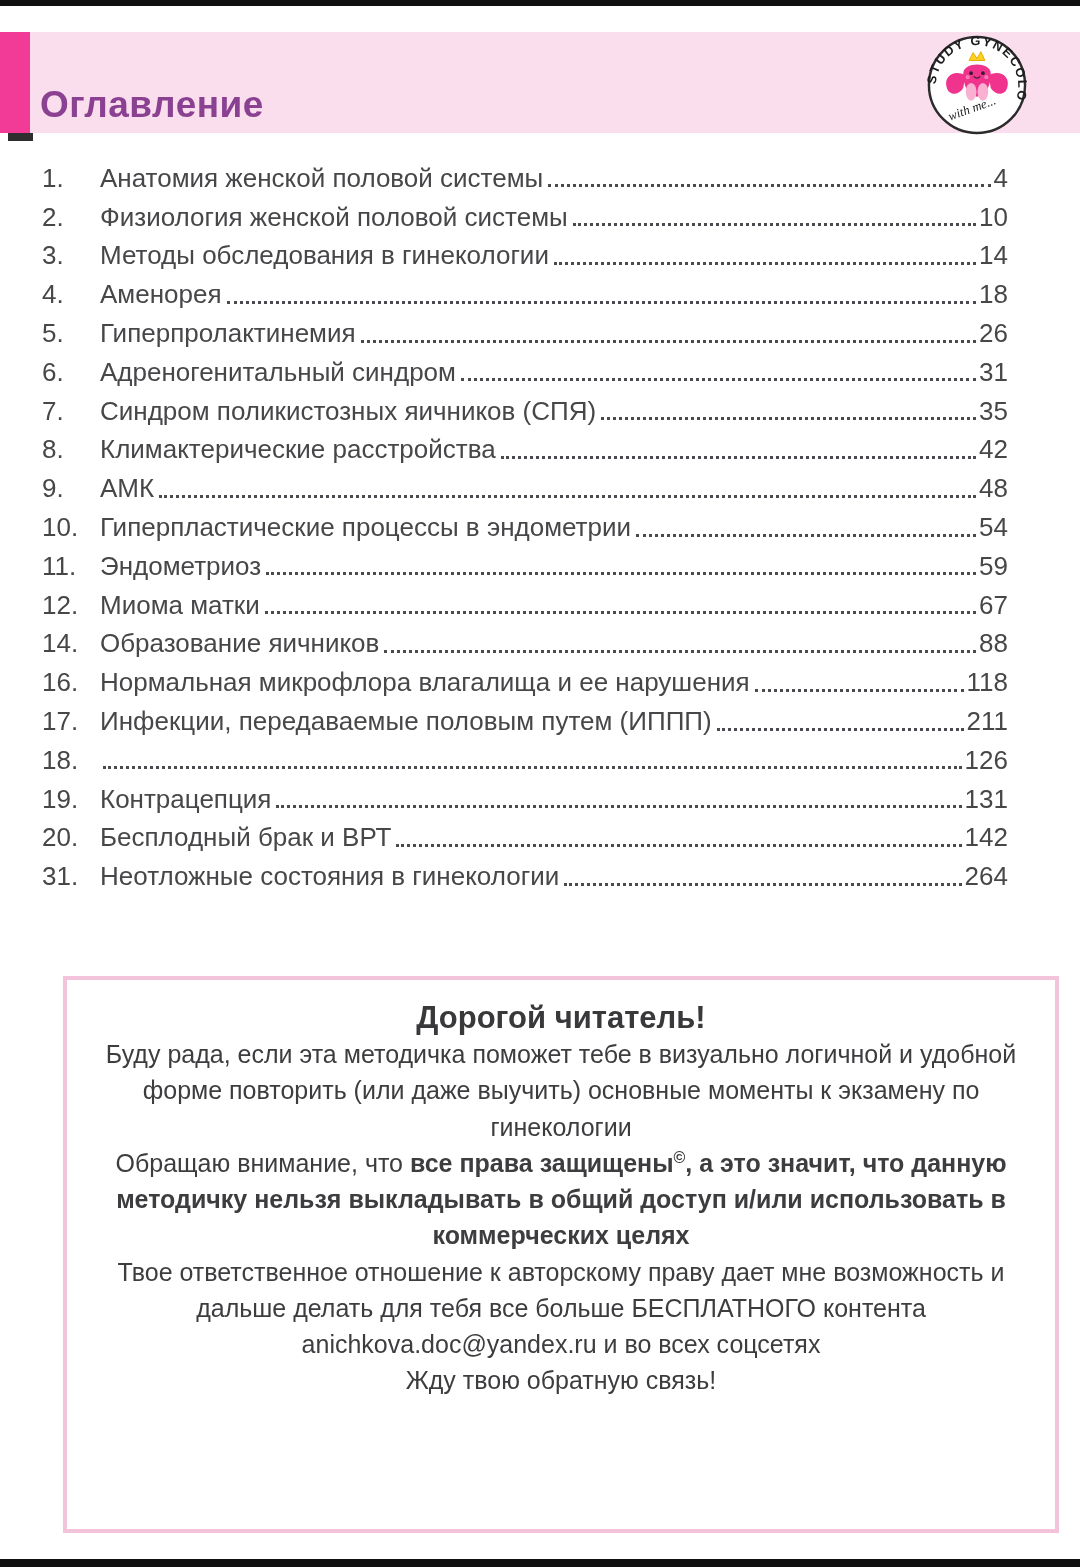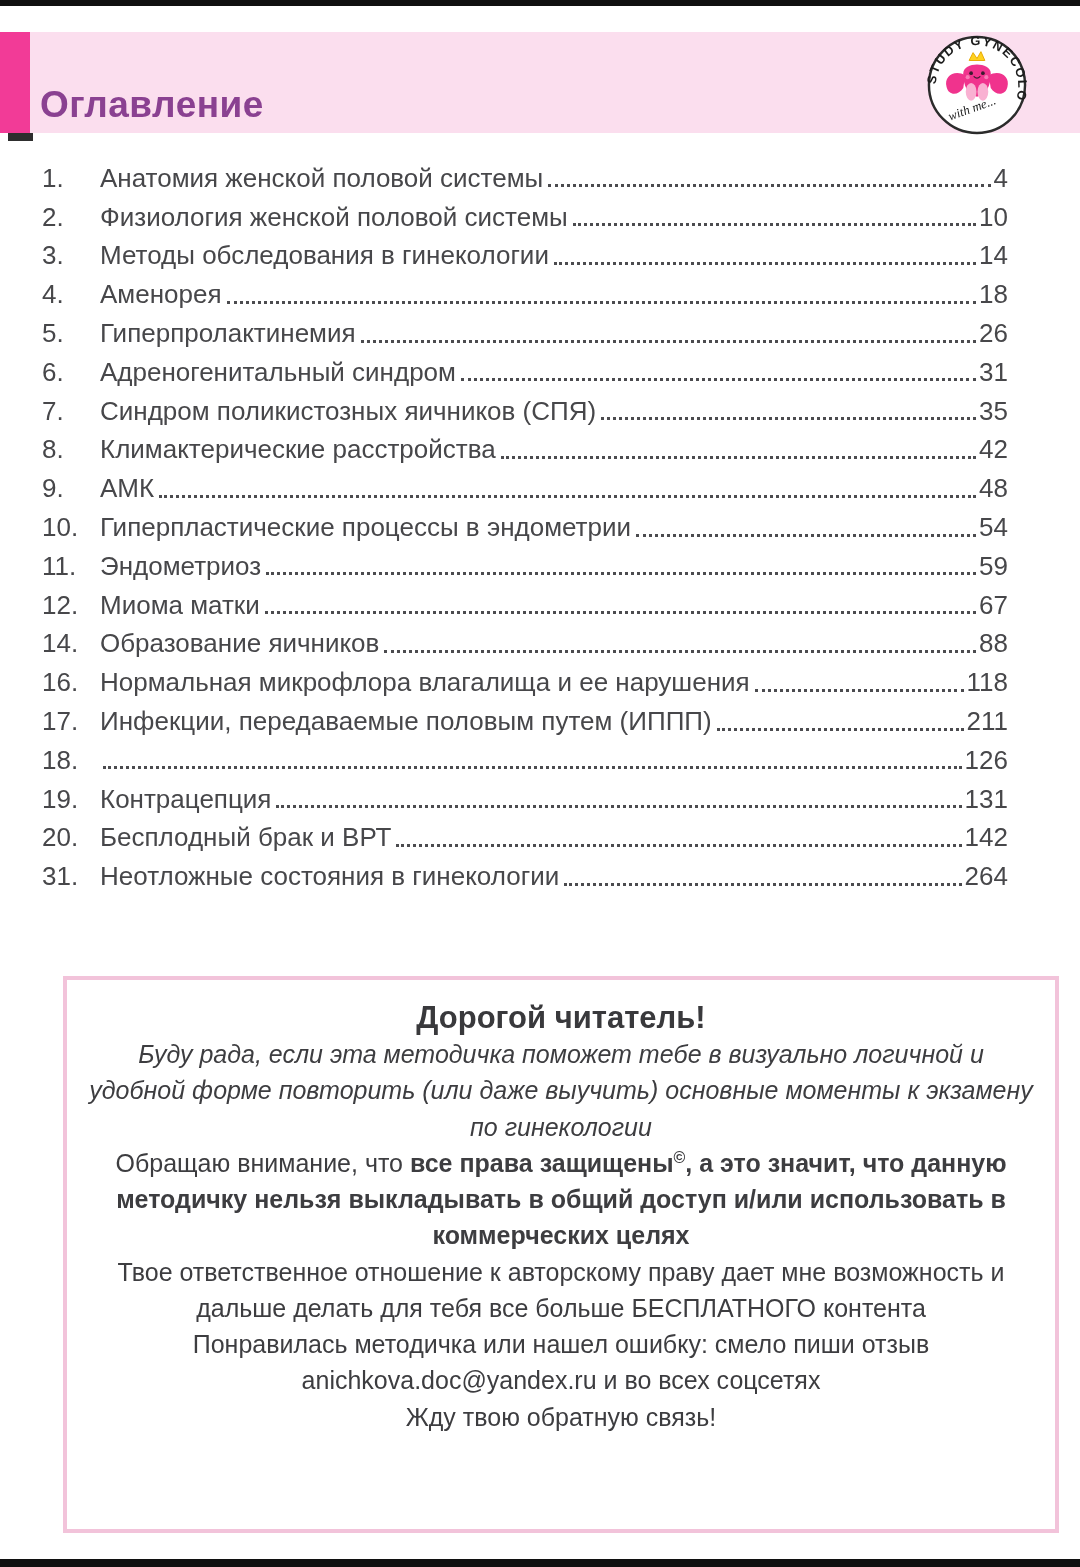--- a/index.html
+++ b/index.html
@@ -30,21 +30,21 @@
   .toc-page{flex:none;text-align:right;}
 
   
   .note{
     position:absolute;top:976px;left:42px;width:996px;height:557px;
     border:4px solid #f2c3da;box-sizing:border-box;background:#ffffff;
     text-align:center;color:#3d3d40;margin-left:21px;
   }
   .note-heading{margin-top:20px;font-size:31px;font-weight:bold;color:#39393c;}
   .note .para{font-size:25px;line-height:1.45;margin:0 auto;}
-  .p1{margin-top:40px;max-width:945px;font-style:italic;}
+  .p1{margin-top:40px;max-width:945px;}
   .p2{margin-top:30px;max-width:905px;font-weight:bold;}
   .p2 .normal{font-weight:normal;}
   .p2 sup{font-size:16px;}
   .p3{margin-top:20px;max-width:965px;text-align:center;}
   .p4{margin-top:32px;}
 </style>
 </head>
 <body>
 
 <div class="edge-bar top"></div>
@@ -192,19 +192,18 @@
       <span class="toc-page">264</span>
     </div>
 </main>
 
 <section class="note">
   <div class="note-heading">Дорогой читатель!</div>
   <p class="para p1">Буду рада, если эта методичка поможет тебе в визуально логичной и удобной форме повторить (или даже выучить) основные моменты к экзамену по гинекологии</p>
   <p class="para p2"><span class="normal">Обращаю внимание, что </span><span>все права защищены</span><sup>©</sup><span>, а это значит, что данную методичку нельзя выкладывать в общий доступ и/или использовать в коммерческих целях</span></p>
   <p class="para p3">Твое ответственное отношение к авторскому праву дает мне возможность и дальше делать для тебя все больше БЕСПЛАТНОГО контента</p>
   <div class="para p4">
-    <div>Понравилась методичка или нашел ошибку: смело пиши отзыв</div>
     <div>anichkova.doc@yandex.ru и во всех соцсетях</div>
     <div>Жду твою обратную связь!</div>
   </div>
 </section>
 
 <div class="edge-bar bottom"></div>
 
 </body></html>

